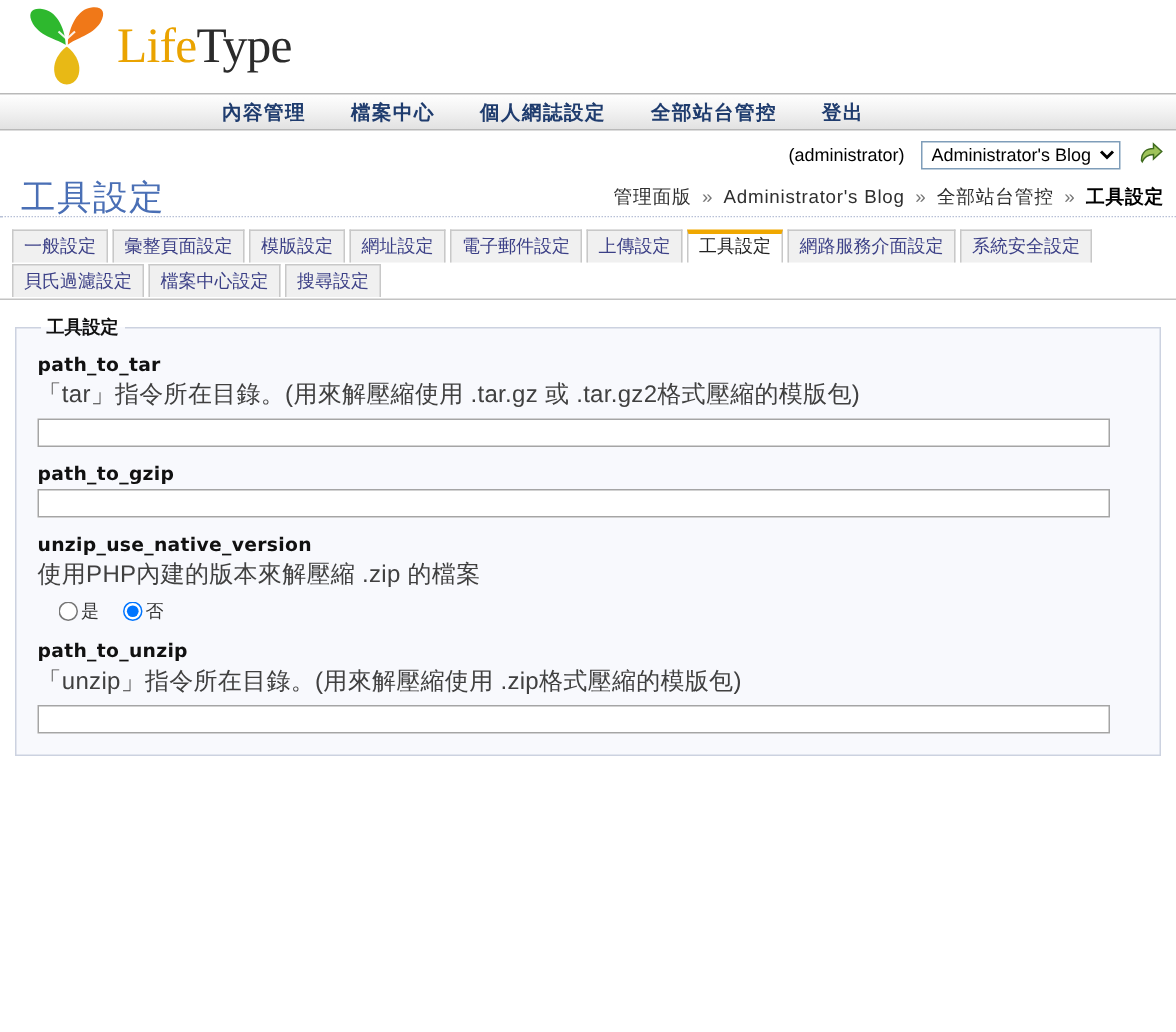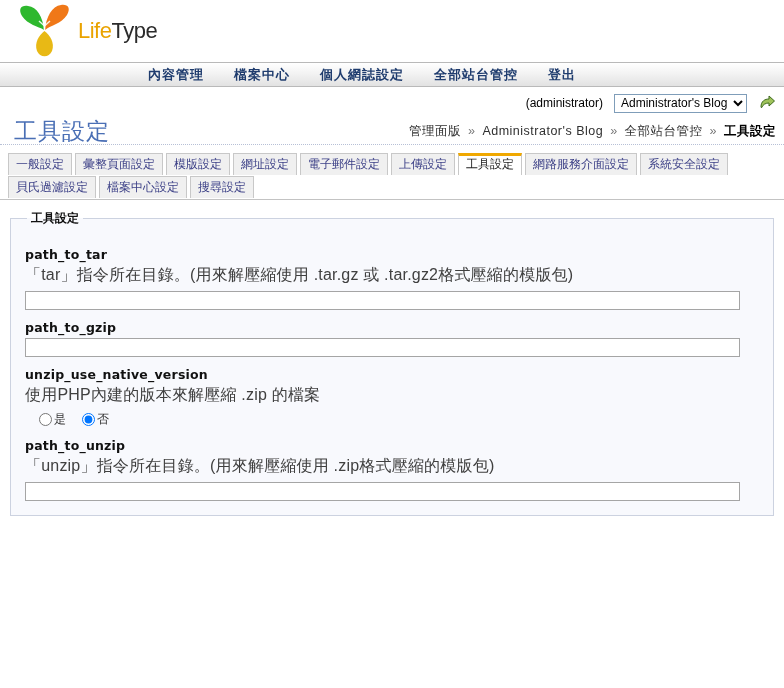--- a/index.html
+++ b/index.html
@@ -21,24 +21,24 @@
   }
   .logo-wrap {
     position: absolute;
     left: 14px; top: 2px;
     display: flex;
     align-items: center;
     height: 58px;
   }
   .logo-mark { width: 62px; height: 54px; display: block; }
   .logo-text {
-    font-size: 22px;
+    font-size: 33px;
     letter-spacing: -0.5px;
     margin-left: 2px;
-    font-family: Liberation Sans, sans-serif;
+    font-family: Liberation Serif, serif;
     font-weight: 400;
   }
   .logo-life { color: #eaa300; }
   .logo-type { color: #2b2b2b; }
 
   
   .navbar {
     height: 25px;
     background: linear-gradient(to bottom, #ffffff 0%, #f3f3f3 45%, #e2e2e2 100%);
     border-top: 1px solid #b9b9b9;
@@ -148,21 +148,21 @@
     padding: 4px 14px 14px 14px;
   }
   fieldset.panel > legend {
     font-size: 12px;
     font-weight: bold;
     color: #111;
     padding: 0 4px;
     margin-left: 2px;
   }
   .field { margin-top: 10px; }
-  .field:first-of-type { margin-top: 16px; }
+  .field:first-of-type { margin-top: 4px; }
   .field-name {
     font-family: "DejaVu Sans", "Liberation Sans", sans-serif;
     font-size: 12.5px;
     font-weight: bold;
     color: #111;
     margin-bottom: 3px;
     letter-spacing: 0.2px;
   }
   .field-desc {
     font-size: 16px;

